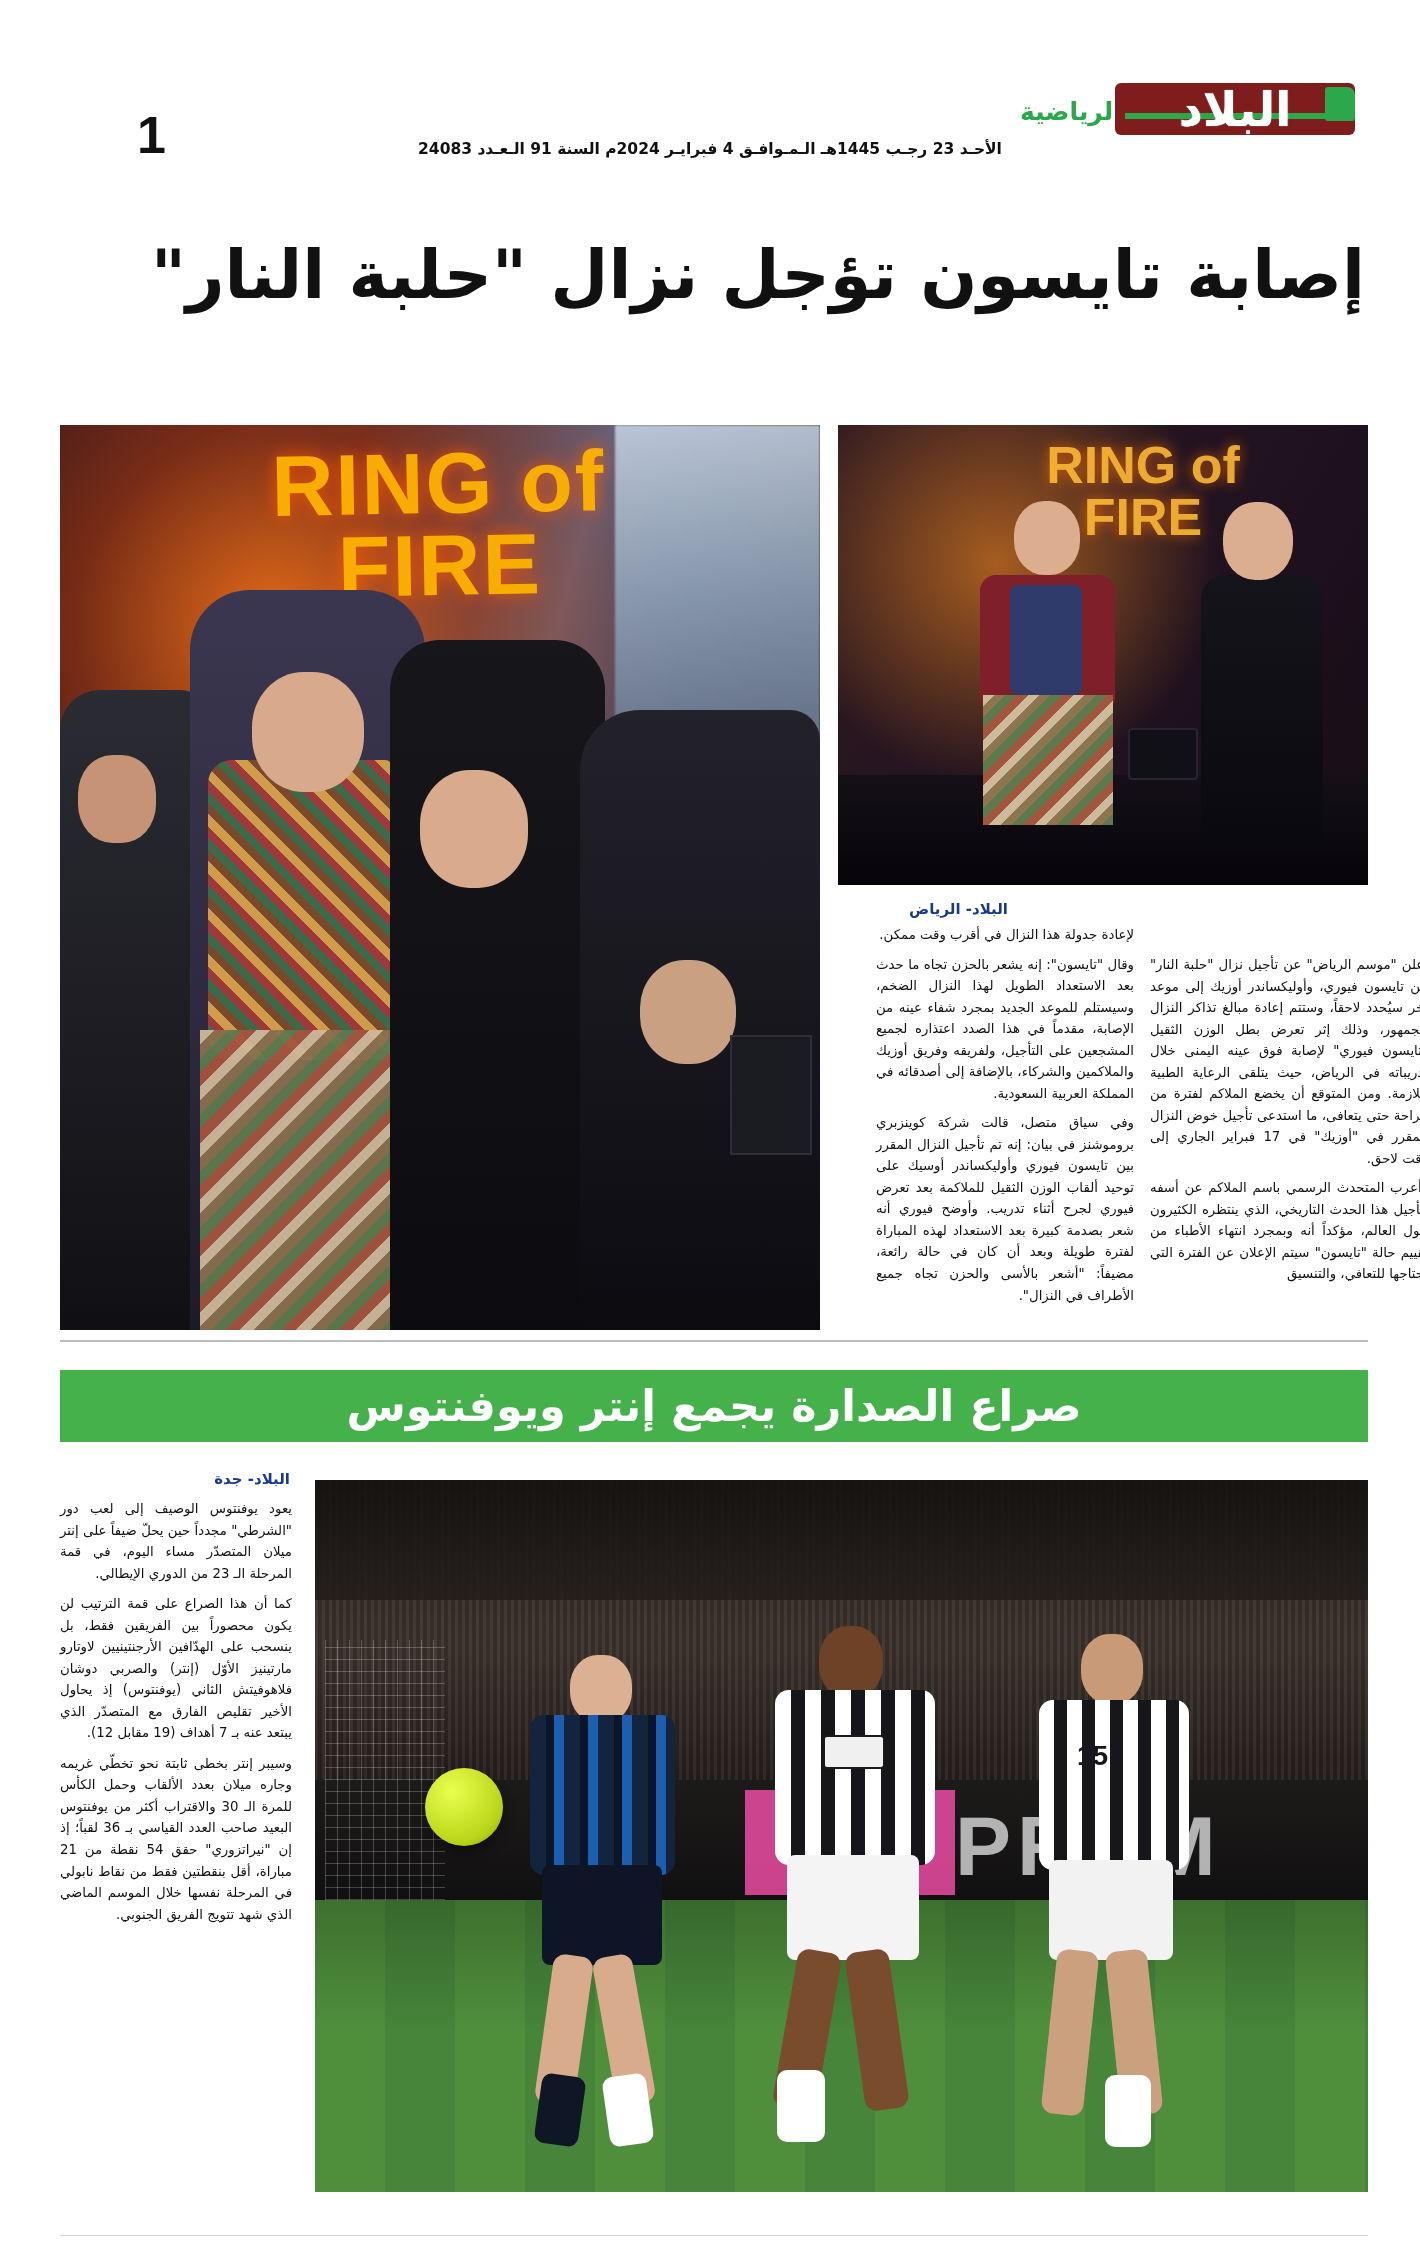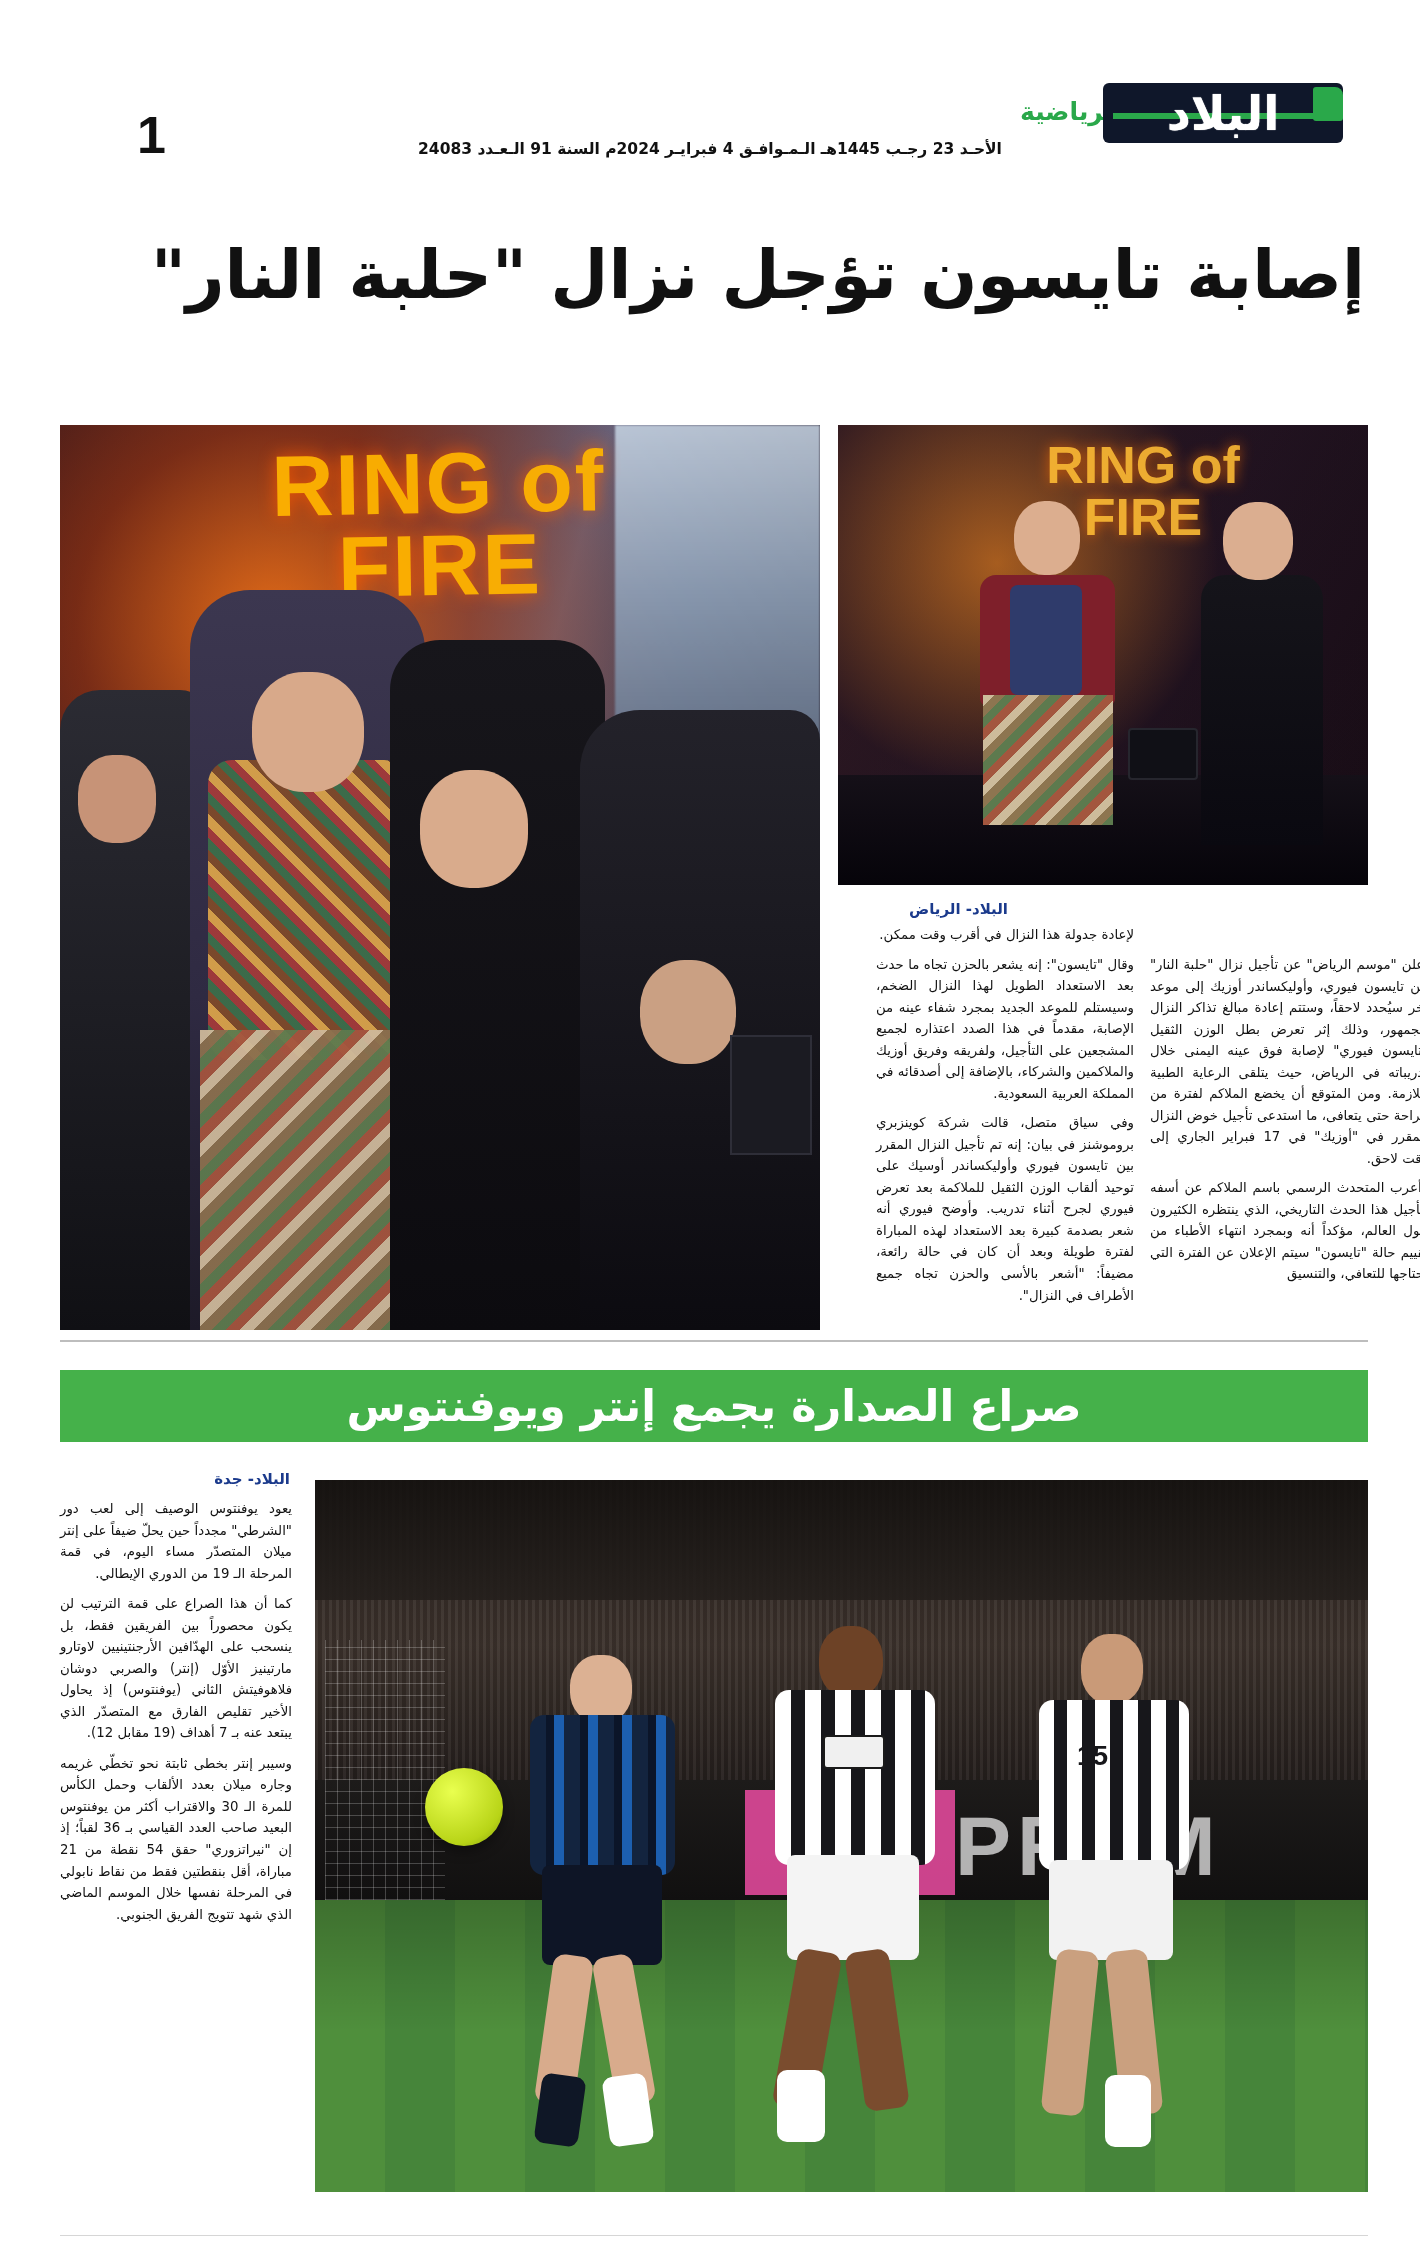--- a/index.html
+++ b/index.html
@@ -26,22 +26,22 @@
     position:absolute; top:140px; left:0; width:1420px;
     text-align:center;
     font-size:15.5px; font-weight:bold; color:#111;
     direction:rtl;
   }
   .logo-wrap {
     position:absolute; top:75px; left:1015px; width:345px; height:90px;
     direction:rtl; text-align:left;
   }
   .logo-box {
-    position:absolute; top:8px; left:88px; width:240px; height:60px;
-    background:#0f172a;
+    position:absolute; top:8px; left:100px; width:240px; height:52px;
+    background:#7f1d1d;
     border-radius:6px;
   }
   .logo-box .logo-text {
     position:absolute; inset:0;
     display:flex; align-items:center; justify-content:center;
     color:#ffffff; font-size:47px; font-weight:bold;
     letter-spacing:0px;
     font-family:"DejaVu Sans", sans-serif;
     text-shadow:0 0 1px #fff;
   }
@@ -488,21 +488,21 @@
 </div>
 
 <div class="rule-top"></div>
 <div class="green-band">
   <div class="txt">صراع الصدارة يجمع إنتر ويوفنتوس</div>
 </div>
 
 <div class="football-dateline">البلاد- جدة</div>
 
 <div class="football-col">
-  <p>يعود يوفنتوس الوصيف إلى لعب دور "الشرطي" مجدداً حين يحلّ ضيفاً على إنتر ميلان المتصدّر مساء اليوم، في قمة المرحلة الـ 19 من الدوري الإيطالي.</p>
+  <p>يعود يوفنتوس الوصيف إلى لعب دور "الشرطي" مجدداً حين يحلّ ضيفاً على إنتر ميلان المتصدّر مساء اليوم، في قمة المرحلة الـ 23 من الدوري الإيطالي.</p>
   <p>كما أن هذا الصراع على قمة الترتيب لن يكون محصوراً بين الفريقين فقط، بل ينسحب على الهدّافين الأرجنتينيين لاوتارو مارتينيز الأوّل (إنتر) والصربي دوشان فلاهوفيتش الثاني (يوفنتوس) إذ يحاول الأخير تقليص الفارق مع المتصدّر الذي يبتعد عنه بـ 7 أهداف (19 مقابل 12).</p>
   <p>وسيبر إنتر بخطى ثابتة نحو تخطّي غريمه وجاره ميلان بعدد الألقاب وحمل الكأس للمرة الـ 30 والاقتراب أكثر من يوفنتوس البعيد صاحب العدد القياسي بـ 36 لقباً؛ إذ إن "نيراتزوري" حقق 54 نقطة من 21 مباراة، أقل بنقطتين فقط من نقاط نابولي في المرحلة نفسها خلال الموسم الماضي الذي شهد تتويج الفريق الجنوبي.</p>
 </div>
 
 <div class="football-photo">
   <div class="fp-crowd"></div>
   <div class="fp-stand-dark"></div>
   <div class="fp-board"></div>
   <div class="fp-pink"></div>
   <div class="fp-board-text">PREM</div>

